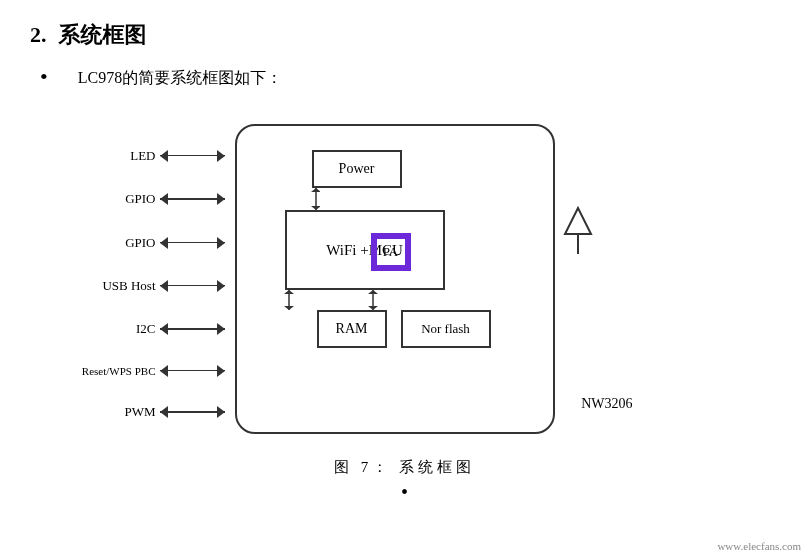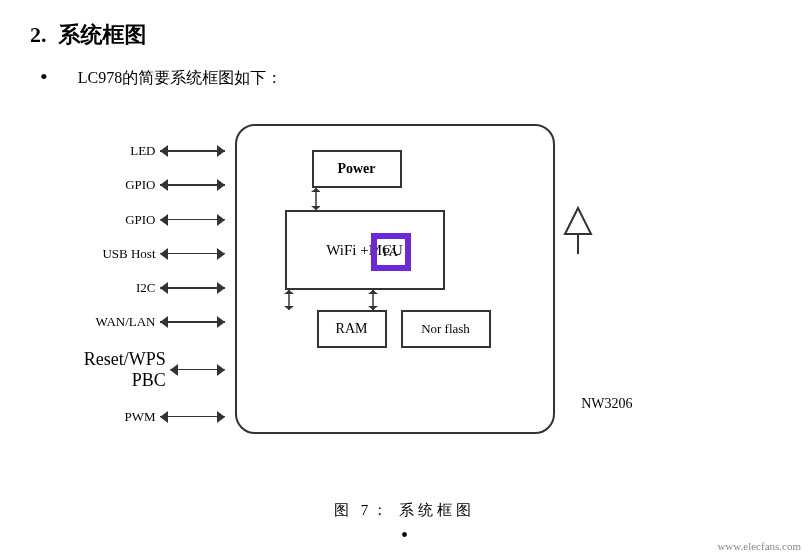--- a/index.html
+++ b/index.html
@@ -28,21 +28,20 @@
     .bullet {
       font-size: 22px;
       margin-right: 30px;
       margin-top: -4px;
     }
     .diagram-container {
       display: flex;
       flex-direction: column;
       align-items: center;
       margin-top: 10px;
-      gap: 43px;
     }
     .diagram-area {
       display: flex;
       align-items: center;
       position: relative;
       width: 680px;
       height: 340px;
     }
     
     .left-labels {
@@ -163,21 +162,20 @@
       font-size: 11px;
       color: #888;
     }
     .power-wrapper {
       margin-top: 8px;
       margin-left: 0;
       display: flex;
       justify-content: flex-end;
       width: 100%;
       padding-left: 25px;
-      font-weight: bold;
     }
     .wifi-wrapper {
       display: flex;
       align-items: flex-end;
       width: 100%;
       padding-left: 18px;
       position: relative;
     }
     .bottom-boxes-wrapper {
       display: flex;
@@ -245,31 +243,23 @@
 
       <div class="arrow-row">
         <span class="arrow-label">I2C</span>
         <div style="width:65px;height:12px;position:relative;">
           <div style="position:absolute;top:5px;left:0;right:0;height:1.5px;background:#333;"></div>
           <div style="position:absolute;right:0;top:0;border-top:6px solid transparent;border-bottom:6px solid transparent;border-left:8px solid #333;"></div>
           <div style="position:absolute;left:0;top:0;border-top:6px solid transparent;border-bottom:6px solid transparent;border-right:8px solid #333;"></div>
         </div>
       </div>
 
-      <div class="arrow-row">
-        <span class="arrow-label">WAN/LAN</span>
-        <div style="width:65px;height:12px;position:relative;">
-          <div style="position:absolute;top:5px;left:0;right:0;height:1.5px;background:#333;"></div>
-          <div style="position:absolute;right:0;top:0;border-top:6px solid transparent;border-bottom:6px solid transparent;border-left:8px solid #333;"></div>
-          <div style="position:absolute;left:0;top:0;border-top:6px solid transparent;border-bottom:6px solid transparent;border-right:8px solid #333;"></div>
-        </div>
-      </div>
-
-      <div class="arrow-row">
-        <span class="arrow-label" style="font-size:18px;">Reset/WPS PBC</span>
+
+      <div class="arrow-row">
+        <span class="arrow-label" style="font-size:11px;">Reset/WPS PBC</span>
         <div style="width:65px;height:12px;position:relative;">
           <div style="position:absolute;top:5px;left:0;right:0;height:1.5px;background:#333;"></div>
           <div style="position:absolute;right:0;top:0;border-top:6px solid transparent;border-bottom:6px solid transparent;border-left:8px solid #333;"></div>
           <div style="position:absolute;left:0;top:0;border-top:6px solid transparent;border-bottom:6px solid transparent;border-right:8px solid #333;"></div>
         </div>
       </div>
 
       <div class="arrow-row">
         <span class="arrow-label">PWM</span>
         <div style="width:65px;height:12px;position:relative;">

